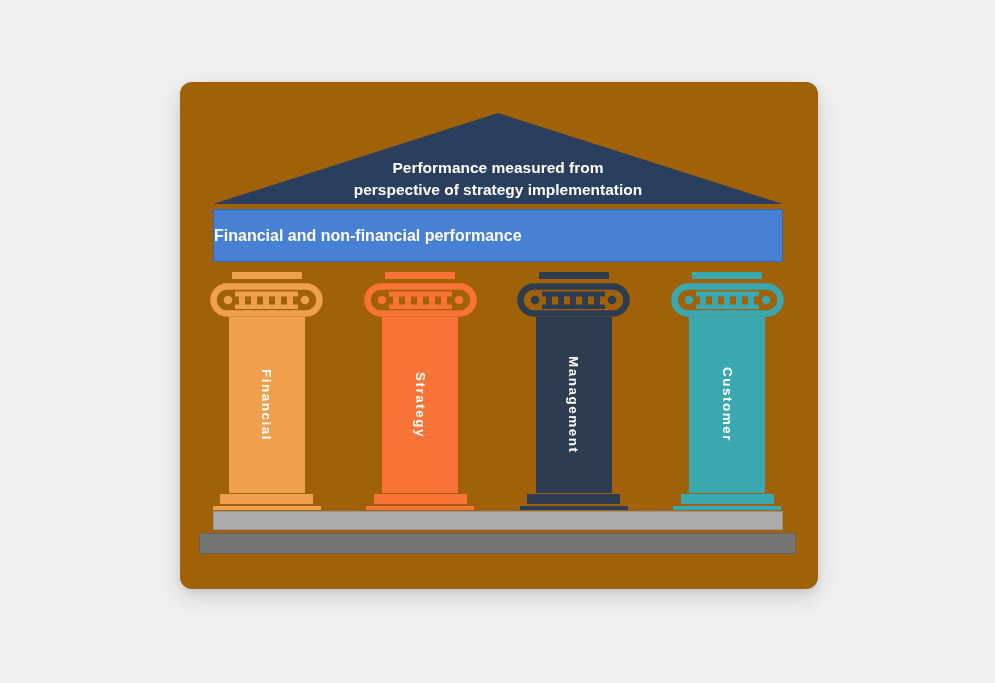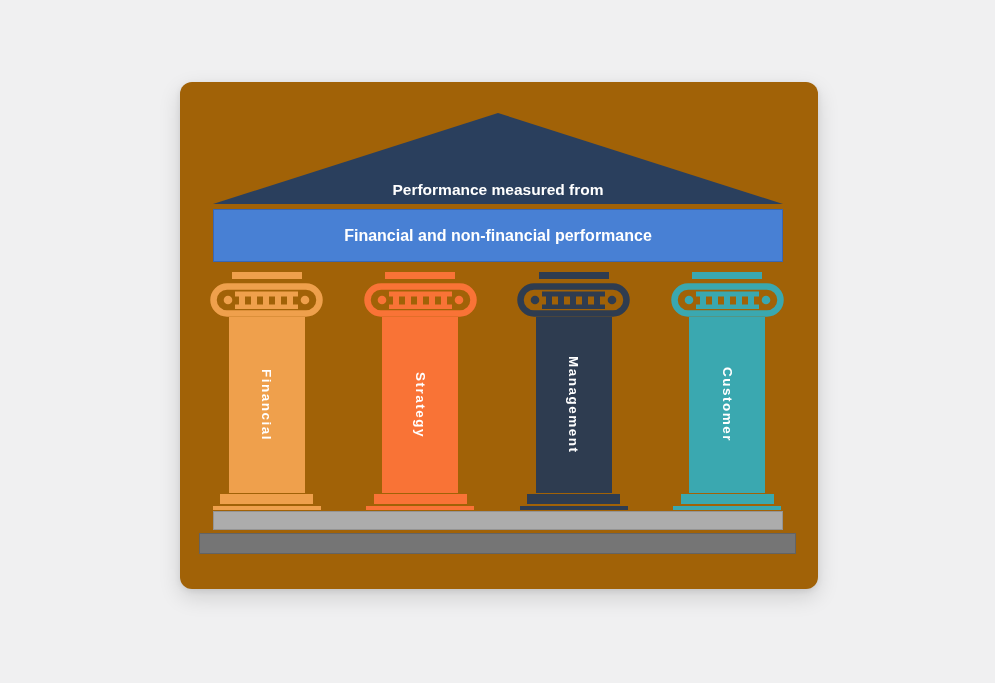--- a/index.html
+++ b/index.html
@@ -21,21 +21,21 @@
     padding-bottom:3px;box-sizing:border-box;
   }
   .roof-line{
     color:#fff;font-weight:bold;font-size:15.5px;line-height:22px;
     text-align:center;white-space:nowrap;
   }
   
   .band{
     position:absolute;left:33px;top:127px;width:570px;height:53px;
     box-sizing:border-box;border:1px solid rgba(40,70,140,.45);
-    display:flex;flex-direction:column;justify-content:center;align-items:center;
+    display:flex;flex-direction:row;align-items:center;
   }
   .band-line{
     color:#fff;font-weight:bold;font-size:16px;line-height:24px;
     text-align:center;white-space:nowrap;
   }
   
   .pillars{
     position:absolute;left:30px;top:190px;width:574px;height:237px;
     display:flex;justify-content:space-between;align-items:flex-start;
   }
@@ -63,20 +63,21 @@
     box-sizing:border-box;border:1px solid #636363;
   }
 </style>
 </head>
 <body style="background: rgb(240, 240, 241);">
 
 <div class="card">
 
   <div class="roof" style="background: rgb(42, 63, 93);">
     <div class="roof-line">Performance measured from</div>
+    <div class="roof-line">perspective of strategy implementation</div>
   </div>
 
   <div class="band" style="background: rgb(72, 128, 212);">
     <div class="band-line">Financial and non-financial performance</div>
   </div>
 
   <div class="pillars">
   <div class="pillar" style="color: rgb(239, 160, 76);">
     <div class="abacus"></div>
     <svg class="capital" width="113" height="34" viewBox="0 0 113 34" xmlns="http://www.w3.org/2000/svg">

